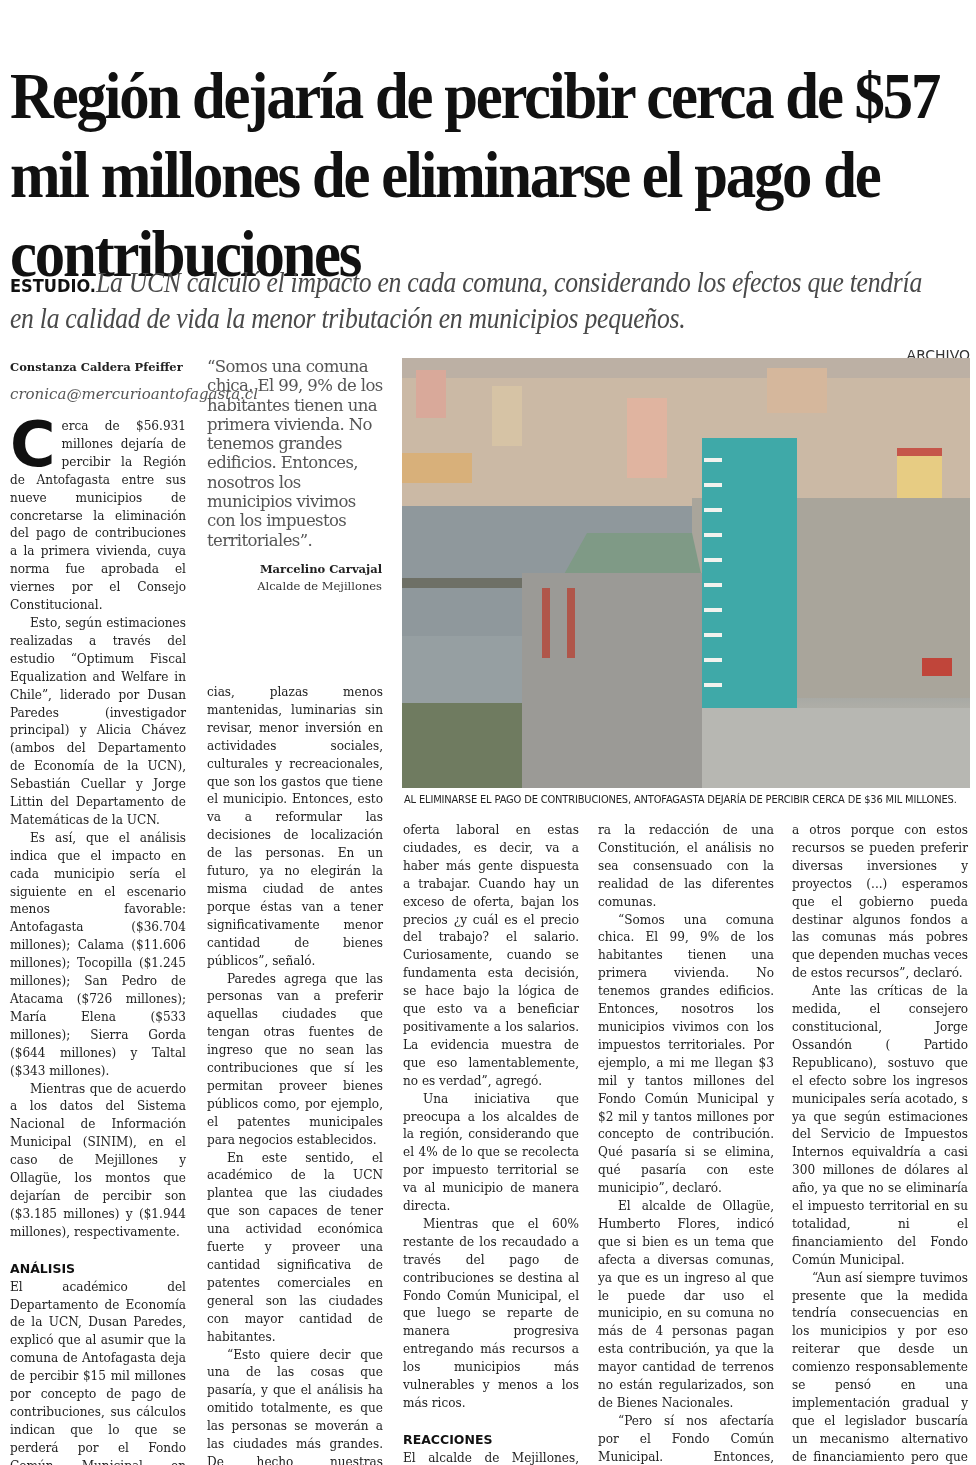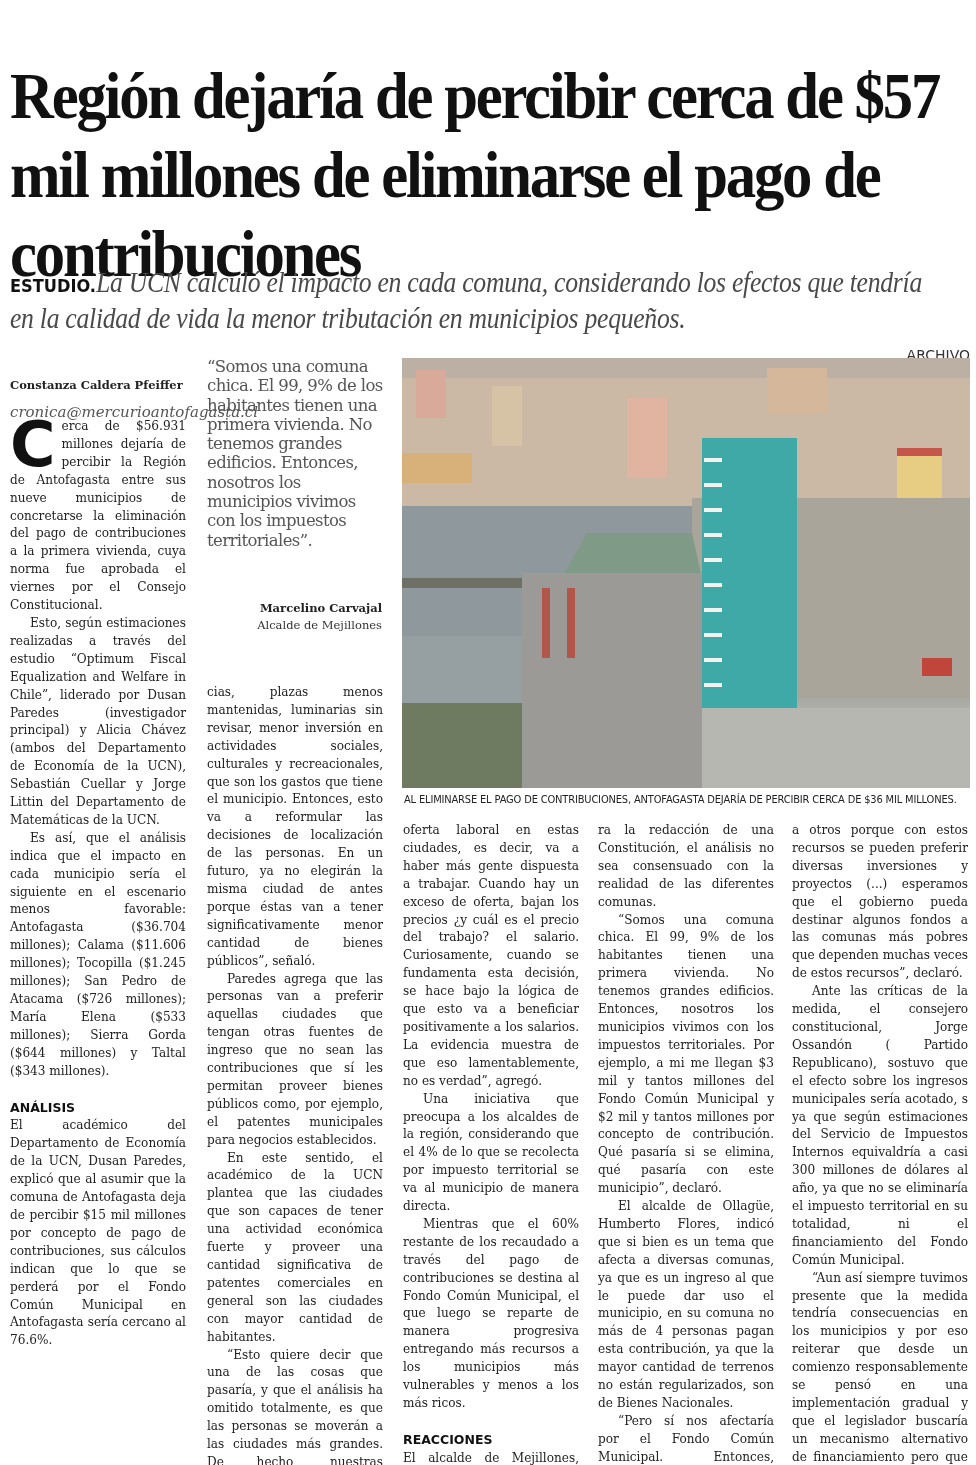--- a/index.html
+++ b/index.html
@@ -13,21 +13,21 @@
   .deck {
     position: absolute; left: 10px; top: 266px; width: 1040px;
     font-family: "Liberation Serif", "DejaVu Serif", serif;
     font-size: 28.5px; line-height: 33px; font-style: italic; color: #4a4a4a;
     transform: scaleX(0.9); transform-origin: left top; letter-spacing: -0.3px;
   }
   .deck .kicker {
     font-family: "DejaVu Sans", "Liberation Sans", sans-serif; font-style: normal;
     font-weight: bold; font-size: 18px; color: #111; letter-spacing: 0;
   }
-  .byline { position: absolute; left: 10px; top: 378px; width: 185px; font-family: "DejaVu Serif", serif; }
+  .byline { position: absolute; left: 10px; top: 360px; width: 185px; font-family: "DejaVu Serif", serif; }
   .byline .name { font-size: 11.5px; font-weight: bold; color: #222; }
   .byline .email { font-size: 15px; font-style: italic; color: #555; margin-top: 11px; }
   .col {
     position: absolute; font-family: "DejaVu Serif", serif; font-size: 12.1px; line-height: 17.9px;
     color: #222; text-align: justify; hyphens: manual;
   }
   .col p { margin: 0; text-indent: 20px; }
   .col p.noindent { text-indent: 0; }
   .col .subhead {
     font-family: "DejaVu Sans", sans-serif; font-weight: bold; font-size: 12.5px;
@@ -35,21 +35,21 @@
   }
   .dropcap {
     float: left; font-family: "DejaVu Sans", sans-serif; font-weight: bold;
     font-size: 62px; line-height: 50px; margin: 2px 6px 0 0; color: #111;
   }
   .pullquote {
     position: absolute; left: 207px; top: 357px; width: 178px;
     font-family: "DejaVu Serif", serif; font-size: 16.5px; line-height: 19.3px; color: #555;
     letter-spacing: -0.6px;
   }
-  .pq-attr { position: absolute; left: 207px; top: 562px; width: 175px; text-align: right; font-family: "DejaVu Serif", serif; margin-top: 39px; }
+  .pq-attr { position: absolute; left: 207px; top: 562px; width: 175px; text-align: right; font-family: "DejaVu Serif", serif; }
   .pq-attr .who { font-size: 11.5px; font-weight: bold; color: #222; }
   .pq-attr .role { font-size: 11.5px; color: #333; margin-top: 3px; }
   .credit { position: absolute; right: 6px; top: 347px; font-family: "DejaVu Sans", sans-serif; font-size: 14px; color: #333; margin-left: 8px; }
   .photo {
     position: absolute; left: 402px; top: 358px; width: 568px; height: 430px; overflow: hidden;
     background: linear-gradient(180deg, #c9b8a8 0%, #cdbba6 30%, #bfb3a5 40%, #98a0a4 50%, #8e979b 70%, #b9b5ab 85%, #9d9c98 100%);
   }
   .caption {
     position: absolute; left: 404px; top: 794px; width: 580px;
     font-family: "DejaVu Sans", sans-serif; font-size: 9.9px; color: #222; letter-spacing: -0.15px;
@@ -67,20 +67,21 @@
 <div class="byline">
   <div class="name">Constanza Caldera Pfeiffer</div>
   <div class="email">cronica@mercurioantofagasta.cl</div>
 </div>
 
 <div class="col" style="left:10px; top:418px; width:176px;">
   <span class="dropcap">C</span>
   <p class="noindent">erca de $56.931 millones dejaría de percibir la Región de Antofagasta entre sus nueve municipios de concretarse la eliminación del pago de contribuciones a la primera vivienda, cuya norma fue aprobada el viernes por el Consejo Constitucional.</p>
   <p>Esto, según estimaciones realizadas a través del estudio “Optimum Fiscal Equalization and Welfare in Chile”, liderado por Dusan Paredes (investigador principal) y Alicia Chávez (ambos del Departamento de Economía de la UCN), Sebastián Cuellar y Jorge Littin del Departamento de Matemáticas de la UCN.</p>
   <p>Es así, que el análisis indica que el impacto en cada municipio sería el siguiente en el escenario menos favorable: Antofagasta ($36.704 millones); Calama ($11.606 millones); Tocopilla ($1.245 millones); San Pedro de Atacama ($726 millones); María Elena ($533 millones); Sierra Gorda ($644 millones) y Taltal ($343 millones).</p>
+  <p>Mientras que de acuerdo a los datos del Sistema Nacional de Información Municipal (SINIM), en el caso de Mejillones y Ollagüe, los montos que dejarían de percibir son ($3.185 millones) y ($1.944 millones), respectivamente.</p>
   <p class="subhead">ANÁLISIS</p>
   <p class="noindent">El académico del Departamento de Economía de la UCN, Dusan Paredes, explicó que al asumir que la comuna de Antofagasta deja de percibir $15 mil millones por concepto de pago de contribuciones, sus cálculos indican que lo que se perderá por el Fondo Común Municipal en Antofagasta sería cercano al 76.6%.</p>
 
 </div>
 
 <div class="pullquote">“Somos una comuna chica. El 99, 9% de los habitantes tienen una primera vivienda. No tenemos grandes edificios. Entonces, nosotros los municipios vivimos con los impuestos territoriales”.</div>
 <div class="pq-attr">
   <div class="who">Marcelino Carvajal</div>
   <div class="role">Alcalde de Mejillones</div>
 </div>

